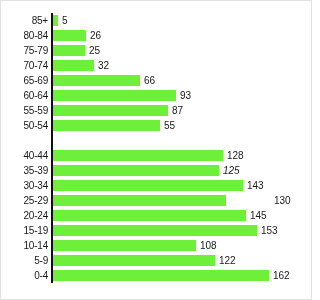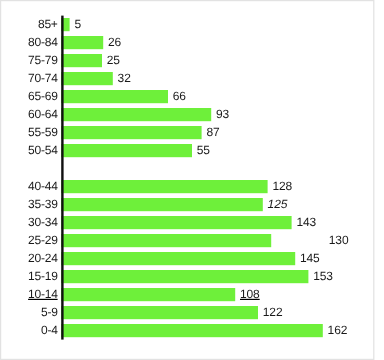--- a/index.html
+++ b/index.html
@@ -172,21 +172,21 @@
           <div class="val-label" style="color: rgb(26, 26, 26);">145</div>
         </div>
       </div>
       <div class="row" style="top: 222px;">
         <div class="cat-label" style="color: rgb(26, 26, 26);">15-19</div>
         <div class="bar-area">
           <div class="bar" style="width: 206px; background: rgb(110, 240, 58);"></div>
           <div class="val-label" style="color: rgb(26, 26, 26);">153</div>
         </div>
       </div>
-      <div class="row" style="top: 237px; text-decoration: underline;">
+      <div class="row" style="top: 237px;">
         <div class="cat-label" style="color: rgb(26, 26, 26);">10-14</div>
         <div class="bar-area">
           <div class="bar" style="width: 145px; background: rgb(110, 240, 58);"></div>
           <div class="val-label" style="color: rgb(26, 26, 26);">108</div>
         </div>
       </div>
       <div class="row" style="top: 252px;">
         <div class="cat-label" style="color: rgb(26, 26, 26);">5-9</div>
         <div class="bar-area">
           <div class="bar" style="width: 164px; background: rgb(110, 240, 58);"></div>

